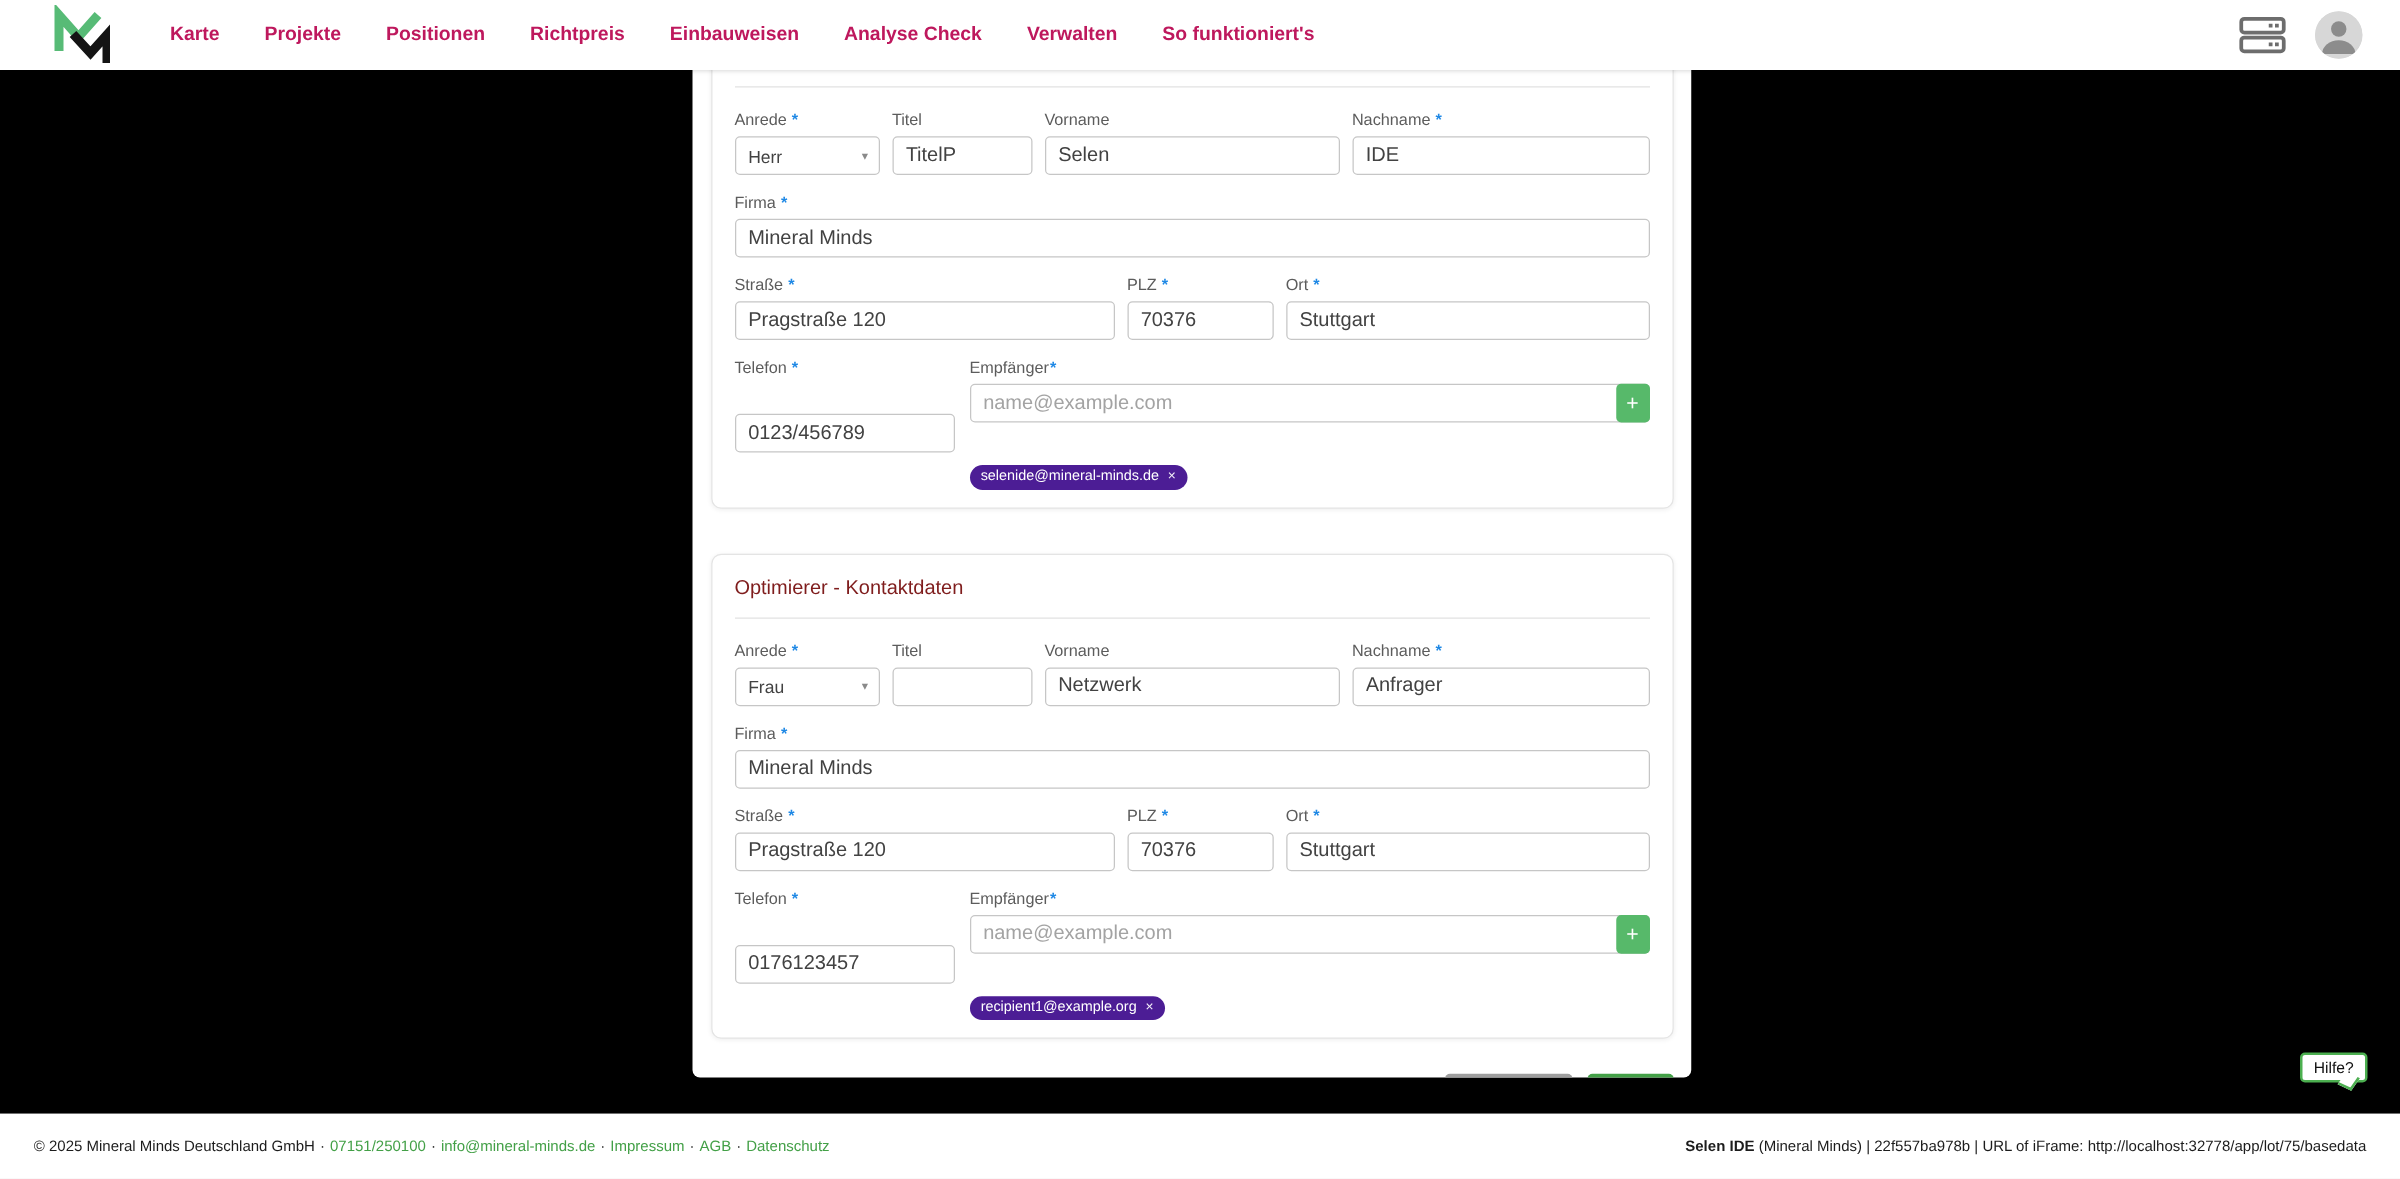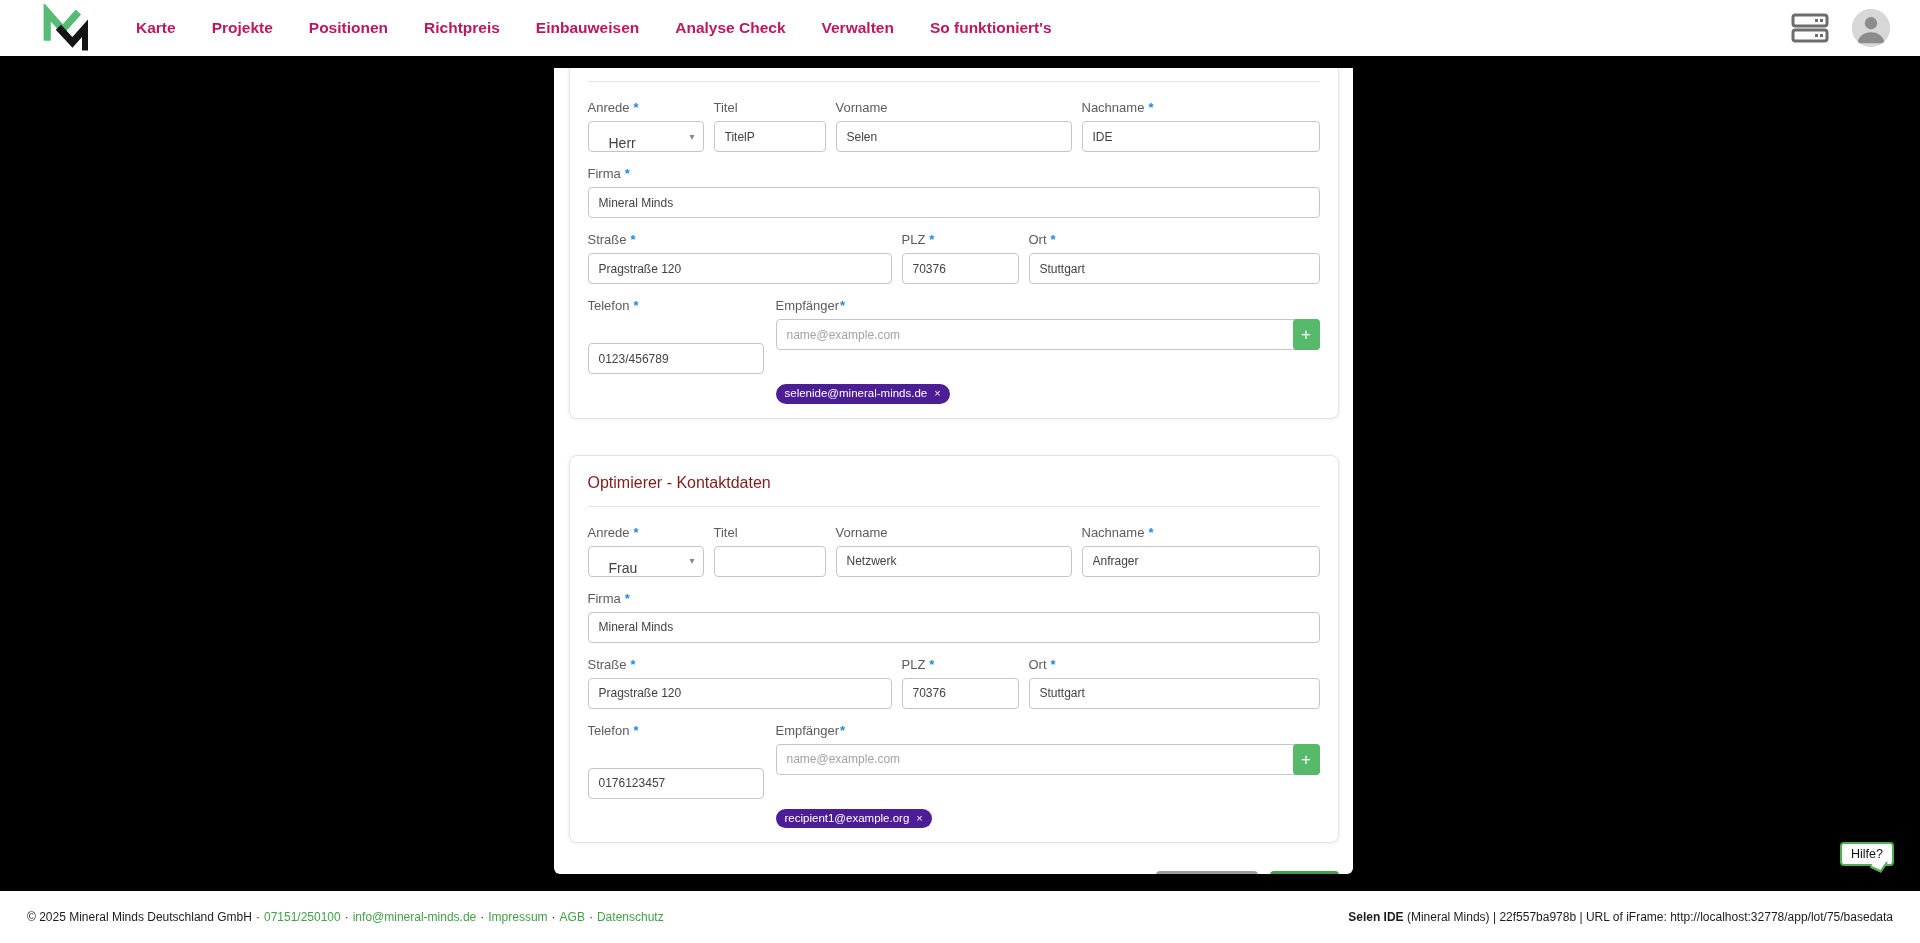--- a/index.html
+++ b/index.html
@@ -13,42 +13,42 @@
   .nav{display:flex;align-items:center;gap:36px;}
   .nav-item{font-size:15.5px;font-weight:bold;color:#be185d;cursor:pointer;white-space:nowrap;}
   .header-right{margin-left:auto;display:flex;align-items:center;gap:22px;}
   .server-icon{width:40px;height:32px;cursor:pointer;}
   .avatar{width:38px;height:38px;border-radius:50%;overflow:hidden;background:#d7d7d7;cursor:pointer;}
 
   
   .stage{position:absolute;top:56px;bottom:52px;left:0;right:0;background:#000;}
 
   
-  .modal{position:absolute;left:554px;top:12px;width:799px;height:806px;background:#fff;
+  .modal{position:absolute;left:554px;top:0;width:799px;height:806px;background:#fff;
     border-radius:0 0 6px 6px;overflow:hidden;box-sizing:border-box;}
   .card{width:770px;margin:0 auto;background:#fff;border:1px solid #e4e4e4;border-radius:8px;
     box-shadow:0 1px 4px rgba(0,0,0,.07);padding:16px 18px 14px;box-sizing:border-box;}
   .card-1{margin-top:-38px;}
   .card-2{margin-top:36px;}
   .card-title{font-size:16px;color:#7f1d1d;height:22px;line-height:22px;margin-bottom:12px;font-weight:400;}
   .divider{border-bottom:1px solid #e2e2e2;}
 
   .row{display:flex;gap:10px;margin-top:14px;}
   .row.first{margin-top:18px;}
   .row-contact{gap:12px;}
   .field{display:flex;flex-direction:column;min-width:0;}
   .label{font-size:13px;color:#5c5c5c;margin-bottom:6px;height:15px;line-height:15px;white-space:nowrap;}
   .star{color:#1e88e5;margin-left:4px;font-weight:bold;}
   .star-tight{margin-left:1px;}
 
-  input.txt{height:31px;border:1px solid #c6c6c6;border-radius:4px;padding:0 10px;font-size:12px;
+  input.txt{height:31px;border:1px solid #c6c6c6;border-radius:4px;padding:0 10px;font-size:16px;
     color:#424242;box-sizing:border-box;width:100%;font-family:inherit;background:#fff;outline:none;}
   input.txt::placeholder{color:#a3a3a3;}
-  .select{height:31px;border:1px solid #c6c6c6;border-radius:4px;padding:0 24px 0 20px;display:flex;
-    align-items:flex-end;font-size:14px;color:#424242;position:relative;box-sizing:border-box;
+  .select{height:31px;border:1px solid #c6c6c6;border-radius:4px;padding:0 24px 0 10px;display:flex;
+    align-items:center;font-size:14px;color:#424242;position:relative;box-sizing:border-box;
     background:#fff;cursor:pointer;}
   .caret{position:absolute;right:8px;top:50%;transform:translateY(-52%);font-size:10px;color:#8a8a8a;}
 
   .w-anrede{width:116px;flex:0 0 auto;}
   .w-titel{width:112px;flex:0 0 auto;}
   .w-vorname{width:236px;flex:0 0 auto;}
   .w-grow{flex:1;}
   .w-strasse{width:304px;flex:0 0 auto;}
   .w-plz{width:117px;flex:0 0 auto;justify-content:space-between;}
   .w-telefon{width:176px;flex:0 0 auto;gap:24px;}

